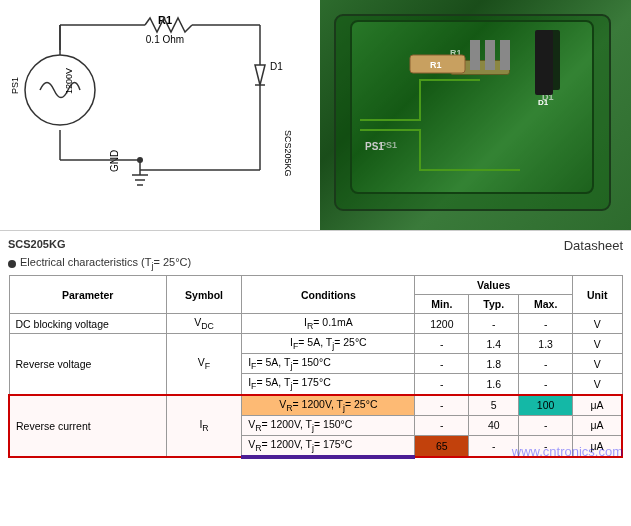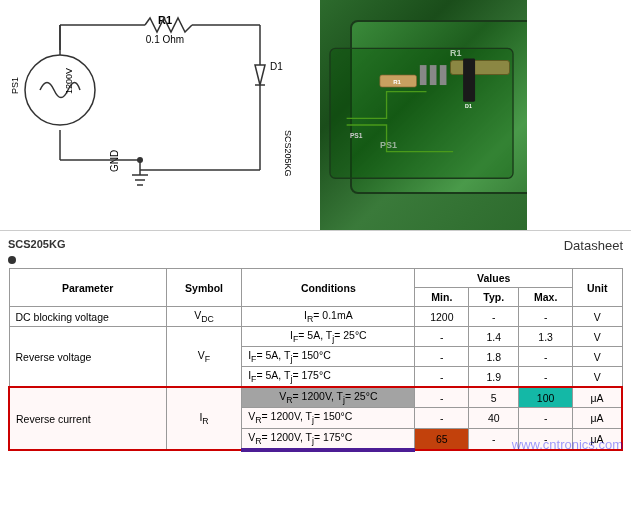--- a/index.html
+++ b/index.html
@@ -8,21 +8,21 @@
       font-size: 11px;
       background: #fff;
       width: 631px;
       min-height: 526px;
       overflow: hidden;
     }
 
     
     .top-section {
       display: flex;
-      width: 527px;
+      width: 631px;
       height: 230px;
       background: #fff;
     }
 
     .circuit-diagram {
       width: 320px;
       height: 230px;
       position: relative;
       padding: 10px;
     }
@@ -269,20 +269,21 @@
 <hr class="separator">
 
 <div class="bottom-section" style="position:relative">
   <div class="header-row">
     <span class="header-left">SCS205KG</span>
     <span class="header-right">Datasheet</span>
   </div>
 
   <div class="electrical-title">
     <span class="bullet"></span>
+    <span>Electrical characteristics (T<sub>j</sub>= 25°C)</span>
   </div>
 
   <table>
     <thead>
       <tr>
         <th rowspan="2">Parameter</th>
         <th rowspan="2">Symbol</th>
         <th rowspan="2">Conditions</th>
         <th colspan="3" class="values-header">Values</th>
         <th rowspan="2">Unit</th>
@@ -319,29 +320,29 @@
         <td>I<sub>F</sub>= 5A, T<sub>j</sub>= 150°C</td>
         <td>-</td>
         <td>1.8</td>
         <td>-</td>
         <td>V</td>
       </tr>
 
       <tr>
         <td>I<sub>F</sub>= 5A, T<sub>j</sub>= 175°C</td>
         <td>-</td>
-        <td>1.9</td>
+        <td>1.6</td>
         <td>-</td>
         <td>V</td>
       </tr>
 
       <tr class="rc-top">
         <td rowspan="3" style="border-left:2px solid #cc0000;border-top:2px solid #cc0000;border-bottom:2px solid #cc0000;background:#fff8f8;">Reverse current</td>
         <td rowspan="3" style="border-top:2px solid #cc0000;border-bottom:2px solid #cc0000;background:#fff8f8;">I<sub>R</sub></td>
-        <td style="border-top:2px solid #cc0000;background:#a3a3a3;">V<sub>R</sub>= 1200V, T<sub>j</sub>= 25°C</td>
+        <td style="border-top:2px solid #cc0000;background:#fdba74;">V<sub>R</sub>= 1200V, T<sub>j</sub>= 25°C</td>
         <td style="border-top:2px solid #cc0000;background:#fff8f8;">-</td>
         <td style="border-top:2px solid #cc0000;background:#fff8f8;">5</td>
         <td style="border-top:2px solid #cc0000;background:#14b8a6;">100</td>
         <td style="border-top:2px solid #cc0000;border-right:2px solid #cc0000;background:#fff8f8;">μA</td>
       </tr>
 
       <tr>
         <td style="background:#fff8f8;">V<sub>R</sub>= 1200V, T<sub>j</sub>= 150°C</td>
         <td style="background:#fff8f8;">-</td>
         <td style="background:#fff8f8;">40</td>

